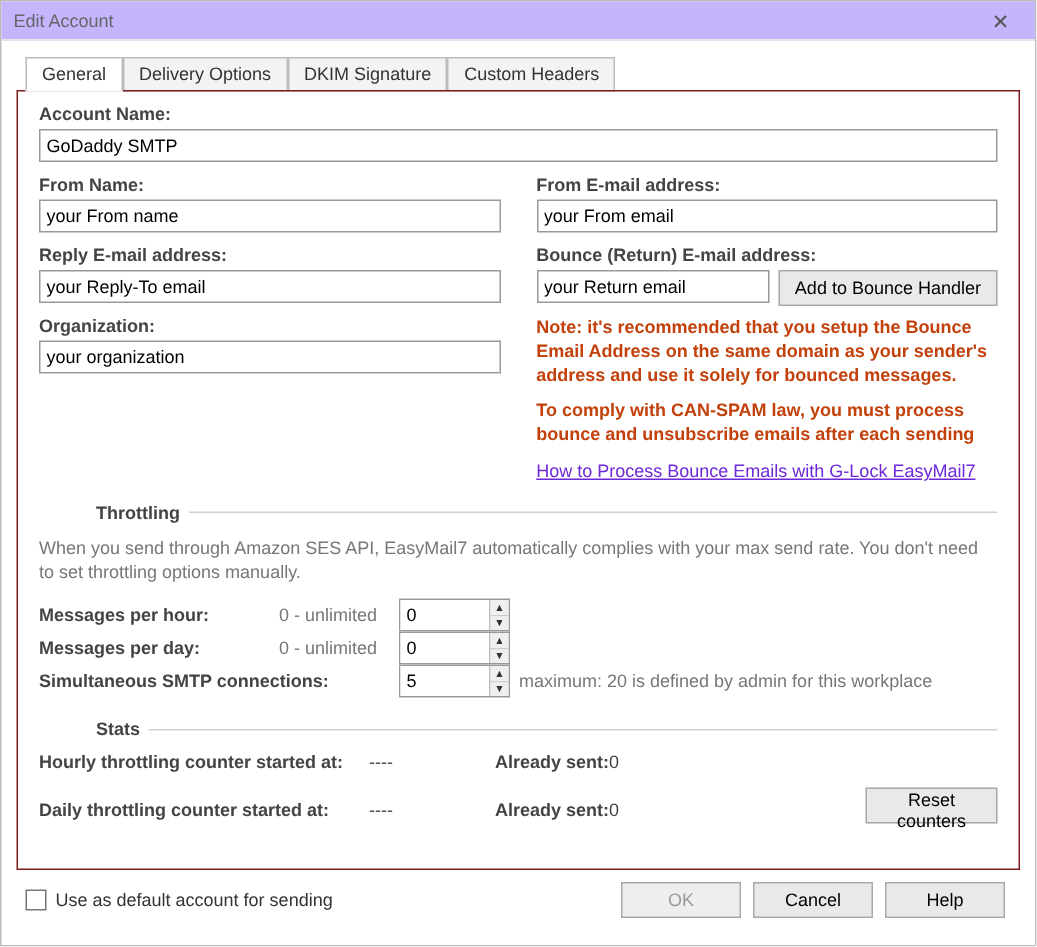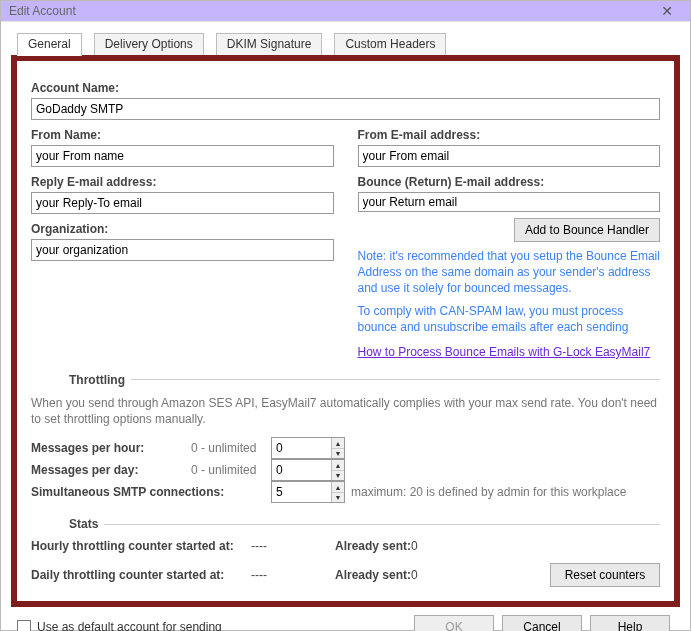--- a/index.html
+++ b/index.html
@@ -45,33 +45,33 @@
     position: relative;
     top: 1px;
     margin-left: 6px;
   }
   .tab {
     padding: 3px 10px 4px 10px;
     border: 1px solid #bcbcbc;
     background: #f3f3f3;
     color: #333;
     font-size: 12px;
-    margin-right: 12px;
+    margin-right: 0;
     position: relative;
     cursor: default;
   }
   .tab.active {
     background: #fff;
     border-bottom: 1px solid #fff;
     z-index: 2;
   }
   .tabpanel {
-    border: 6px solid #7f1d1d;
+    border: 1px solid #7f1d1d;
     flex: 1;
-    padding: 12px 14px 14px 14px;
+    padding: 0 14px 14px 14px;
     position: relative;
   }
   .row { display: flex; gap: 24px; }
   .col { flex: 1; min-width: 0; }
   label.lbl {
     display: block;
     font-weight: 600;
     color: #444;
     margin-top: 8px;
     margin-bottom: 3px;
@@ -79,35 +79,36 @@
   input.text {
     width: 100%;
     height: 22px;
     border: 1px solid #999;
     padding: 2px 4px;
     font-family: inherit;
     font-size: 12px;
     background: #fff;
   }
   .account-name-input { width: 270px; }
-  .bounce-row { display: flex; gap: 6px; align-items: flex-end; flex-direction: column; }
+  .bounce-row { display: flex; gap: 6px; align-items: flex-start; }
   .bounce-row input.text { flex: 1; min-width: 0; }
   .btn {
     height: 24px;
     padding: 0 10px;
     border: 1px solid #a9a9a9;
     background: #e9e9e9;
     font-family: inherit;
     font-size: 12px;
     cursor: default;
   }
   .btn:disabled { color: #9a9a9a; background: #eee; }
   .note {
-    color: #3b82f6; font-size: 12px; line-height: 1.35;
+    color: #c2410c; font-size: 12px; line-height: 1.35;
     margin-top: 6px;
+    font-weight: bold;
   }
   .link {
     color: #6d28d9;
     text-decoration: underline;
     font-weight: 400;
     display: inline-block;
     margin-top: 10px;
   }
   .fieldset-legend {
     display: flex; align-items: center; gap: 6px;
@@ -263,21 +264,21 @@
         <span class="v">----</span>
         <span class="k" style="text-align:right">Already sent:</span>
         <span class="v">0</span>
         <span></span>
 
         <span class="k">Daily throttling counter started at:</span>
         <span class="v">----</span>
         <span class="k" style="text-align:right">Already sent:</span>
         <span class="v">0</span>
         <span style="text-align:right">
-          <button class="btn" style="width:110px">Reset counters</button>
+          <button class="btn" style="width:88px">Reset counters</button>
         </span>
       </div>
 
     </div>
 
     <div class="footer">
       <label class="left">
         <span class="chk"></span>
         <span>Use as default account for sending</span>
       </label>

